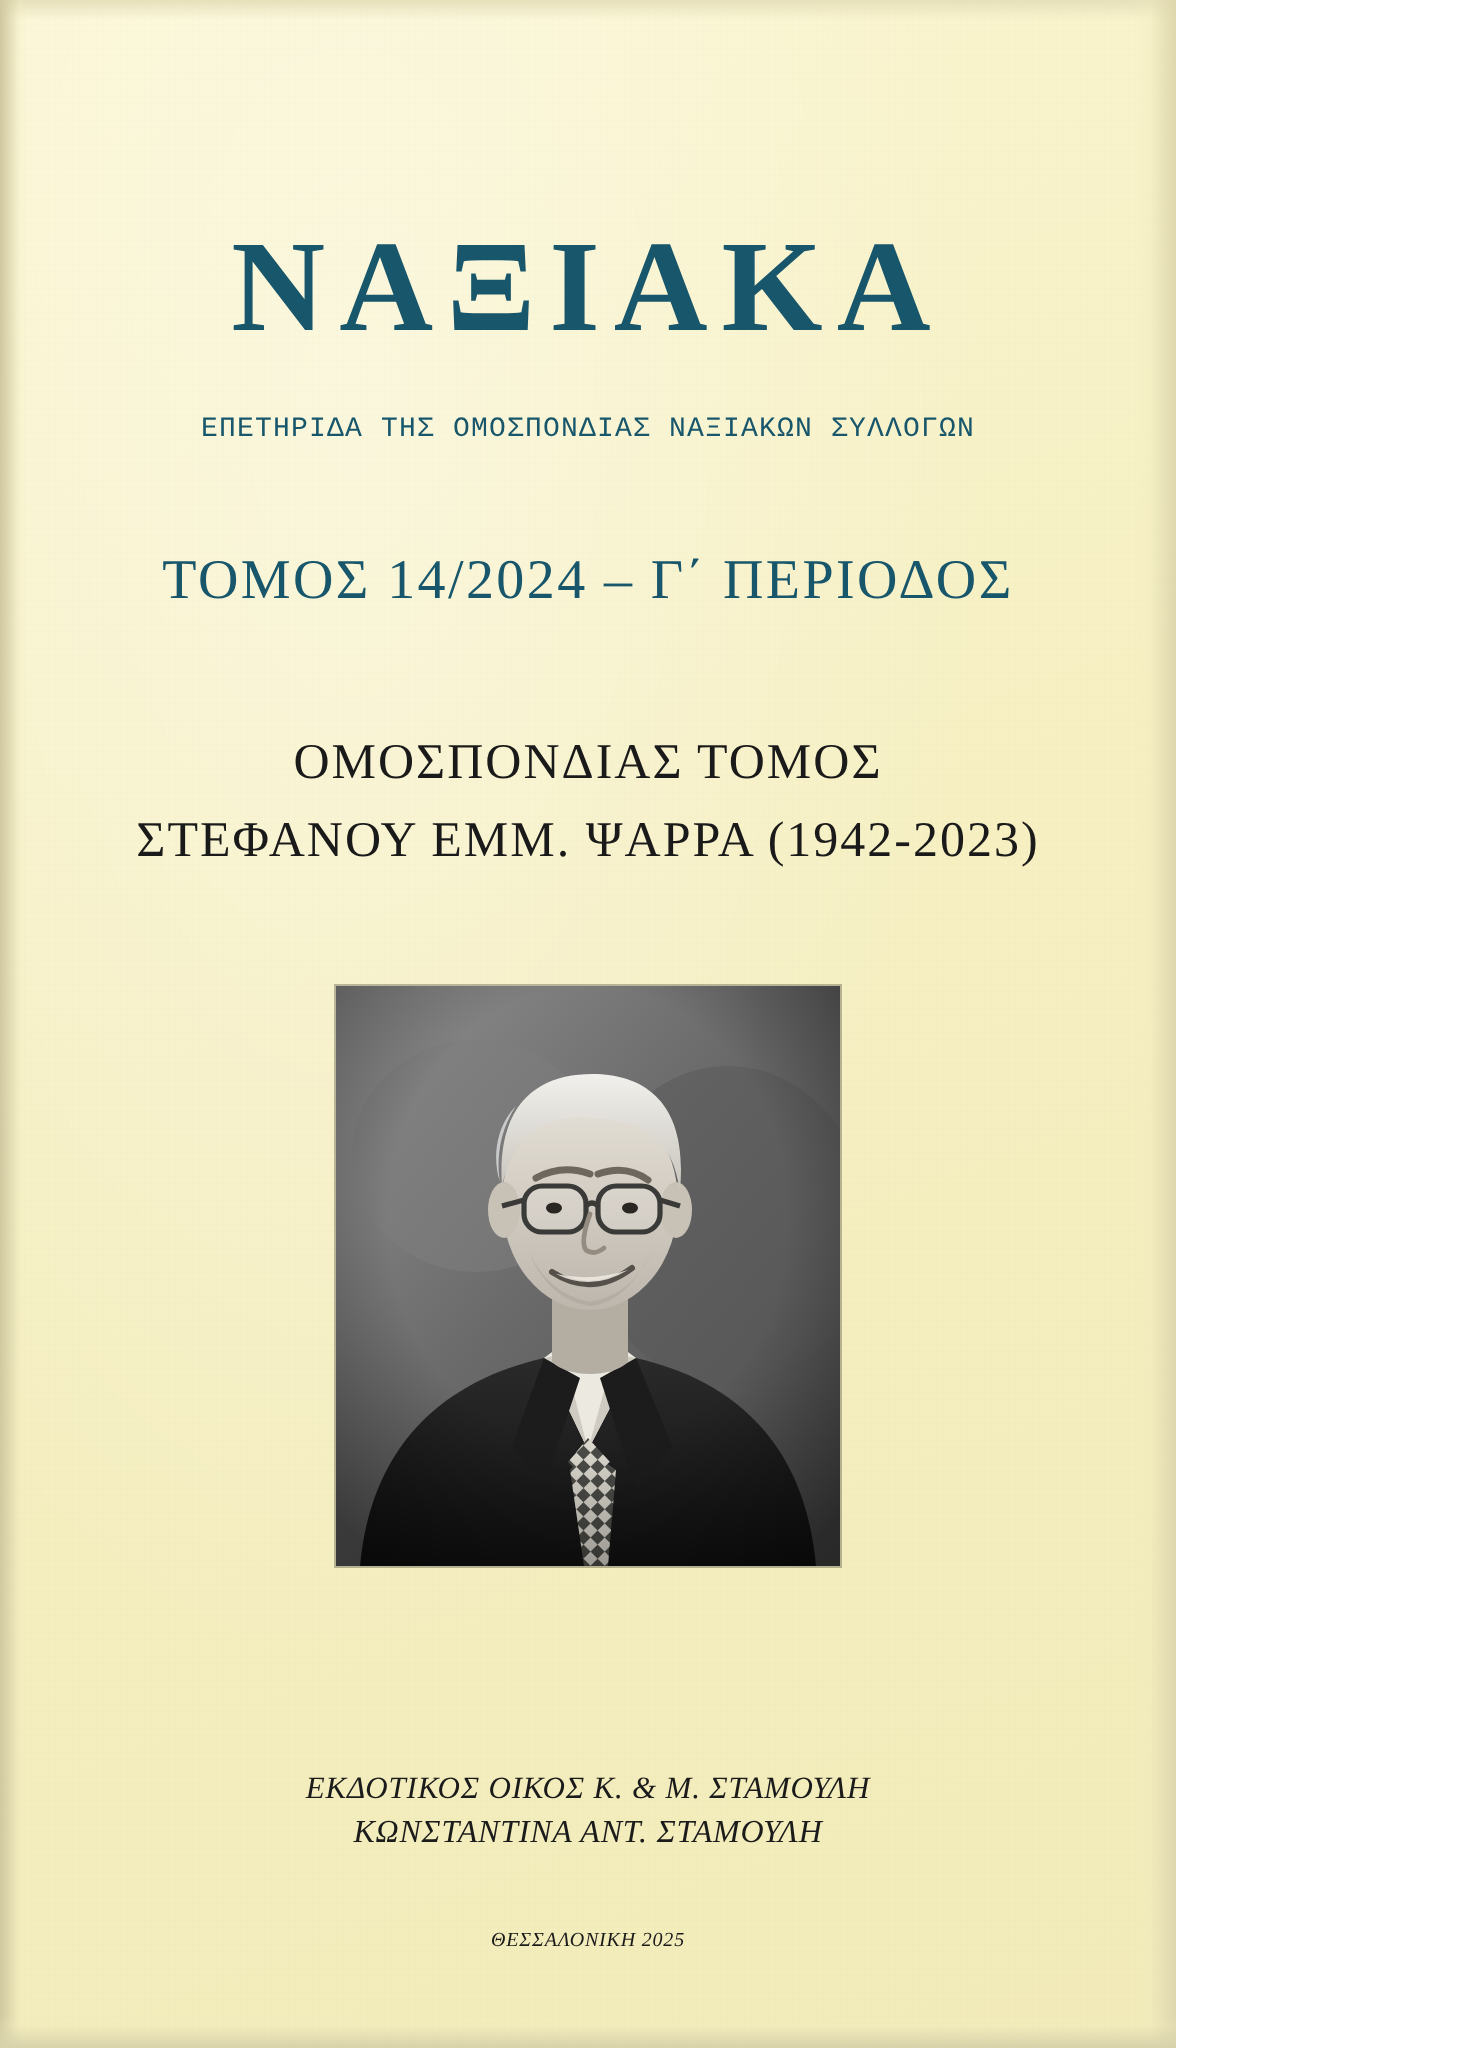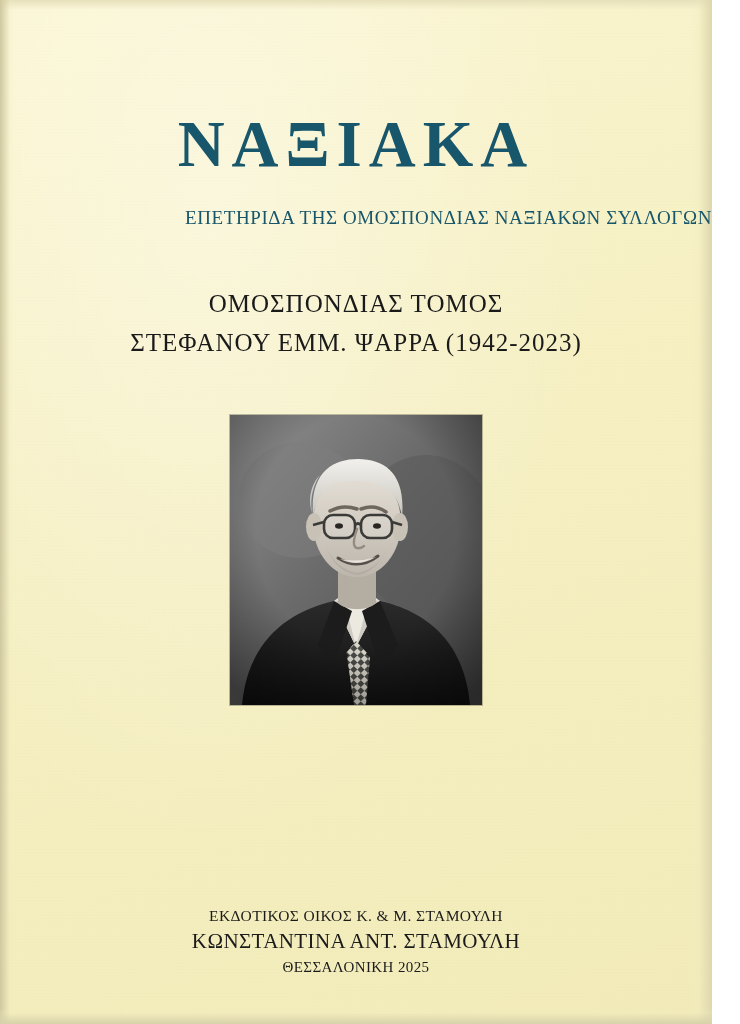--- a/index.html
+++ b/index.html
@@ -9,21 +9,21 @@
   }
   body {
     width: 740px;
     height: 1024px;
     font-family: "Liberation Serif", serif;
     overflow: hidden;
   }
 
   .page {
     position: relative;
-    width: 712px;
+    width: 588px;
     height: 1024px;
     background: #f7f2c8;
     background-image:
       radial-gradient(ellipse at 30% 20%, rgba(255,255,255,0.35) 0%, rgba(255,255,255,0) 55%),
       linear-gradient(160deg, #fbf6d2 0%, #f6f0c3 45%, #f2ebb9 100%);
     overflow: hidden;
   }
 
   
   .grain {
@@ -81,25 +81,24 @@
     letter-spacing: 7px;
     color: #17566b;
     font-weight: bold;
     font-family: "Liberation Serif", serif;
     line-height: 1;
   }
 
   .subtitle {
     margin: 0;
     padding-top: 30px;
-    font-size: 19px;
+    font-size: 14px;
     letter-spacing: 0.6px;
     color: #17566b;
-    font-family: Liberation Serif, serif;
-    text-align: right;
+    font-family: Liberation Mono, monospace;
   }
 
   .volume-line {
     margin: 0;
     padding-top: 52px;
     font-size: 28px;
     letter-spacing: 1.2px;
     color: #17566b;
     font-family: "Liberation Serif", serif;
   }
@@ -134,42 +133,44 @@
     position: absolute;
     left: 0;
     right: 0;
     bottom: 48px;
     text-align: center;
   }
   .imprint-line {
     margin: 0;
     color: #1b1b1b;
     font-family: "Liberation Serif", serif;
+    font-style: italic;
   }
   .imprint-1 { font-size: 15.5px; letter-spacing: 0.4px; }
-  .imprint-2 { font-size: 21px; letter-spacing: 0.4px; padding-top: 4px; }
-  .imprint-3 { font-size: 15px; letter-spacing: 0.4px; padding-top: 5px; }
+  .imprint-2 { font-size: 16px; letter-spacing: 0.4px; padding-top: 4px; }
+  .imprint-3 { font-size: 10px; letter-spacing: 0.4px; padding-top: 5px; margin-top: 34px; }
 </style>
 </head>
 <body>
 
 <div class="page">
 
   <div class="grain"></div>
   <div class="edge-top"></div>
   <div class="edge-left"></div>
   <div class="edge-right"></div>
   <div class="edge-bottom"></div>
 
   <div class="content">
 
     <h1 class="main-title">ΝΑΞΙΑΚΑ</h1>
 
     <p class="subtitle">ΕΠΕΤΗΡΙΔΑ ΤΗΣ ΟΜΟΣΠΟΝΔΙΑΣ ΝΑΞΙΑΚΩΝ ΣΥΛΛΟΓΩΝ</p>
 
+    <p class="volume-line">ΤΟΜΟΣ 14/2024 – Γ΄ ΠΕΡΙΟΔΟΣ</p>
 
     <div class="memorial">
       <p class="memorial-line">ΟΜΟΣΠΟΝΔΙΑΣ ΤΟΜΟΣ</p>
       <p class="memorial-line">ΣΤΕΦΑΝΟΥ ΕΜΜ. ΨΑΡΡΑ (1942-2023)</p>
     </div>
 
     <div class="portrait-wrap">
       <div class="portrait">
         <svg width="252" height="290" viewBox="0 0 252 290" role="img" aria-label="portrait">
           <defs>

